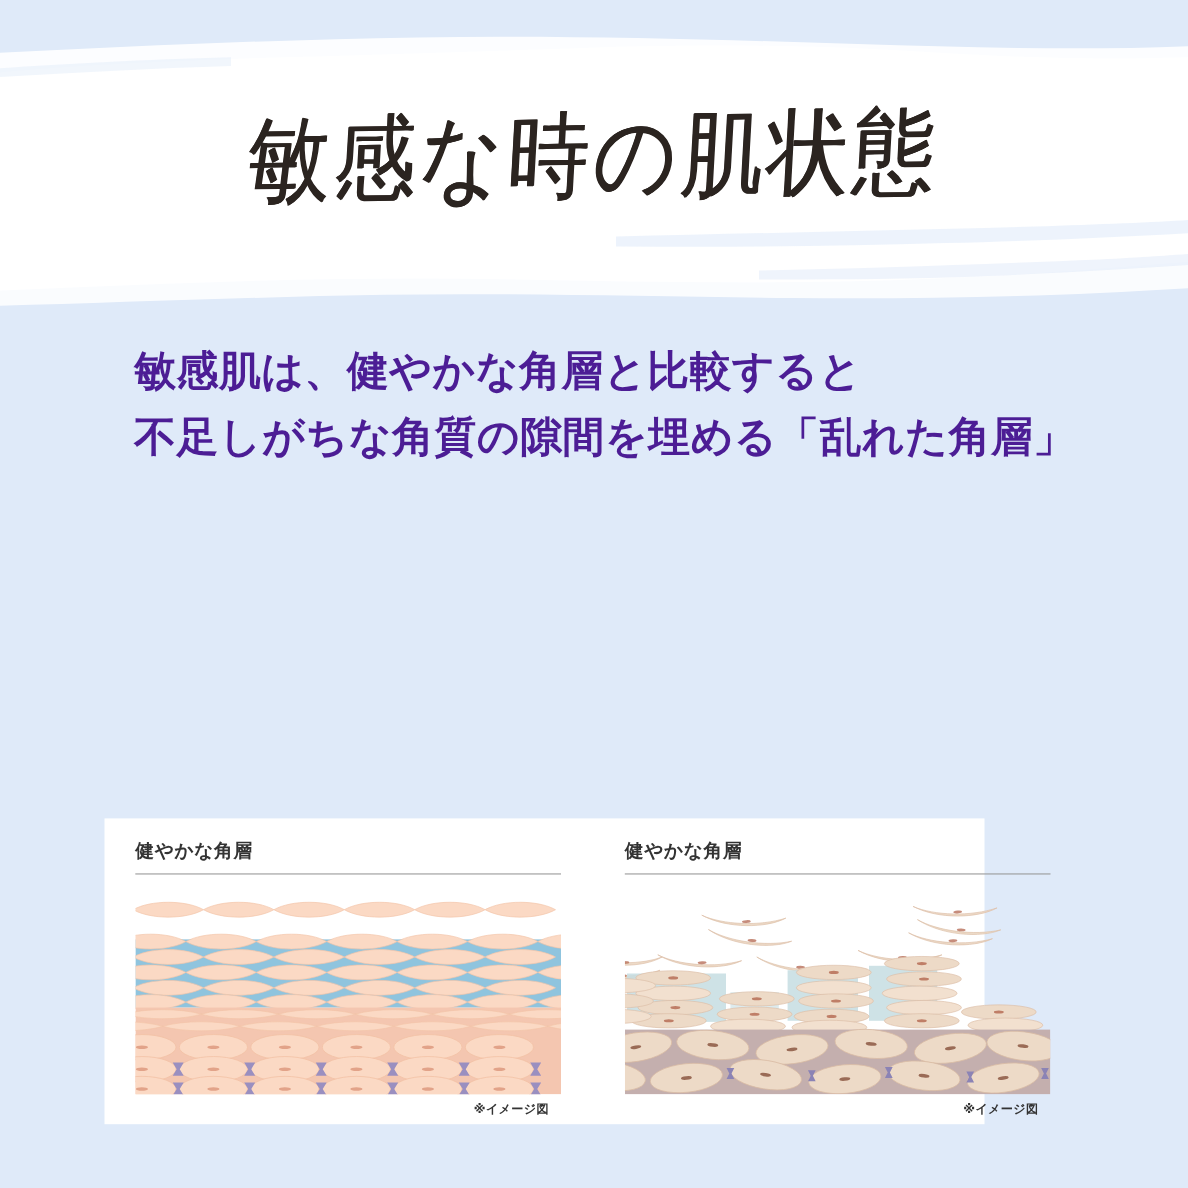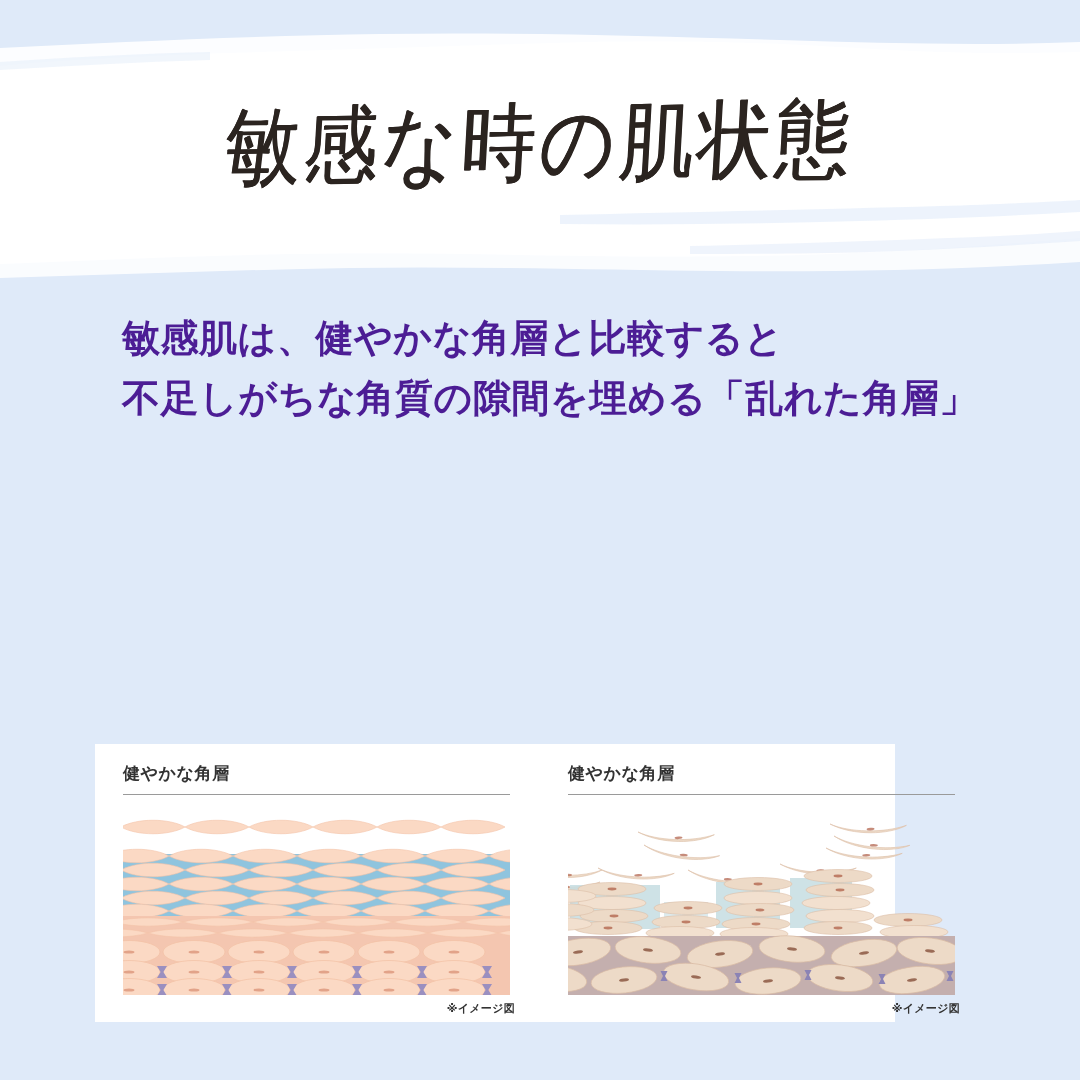--- a/index.html
+++ b/index.html
@@ -101,21 +101,21 @@
   .panel-rule {
     position: absolute;
     left: 28px;
     top: 50px;
     width: 387px;
     height: 1px;
     background: #9a9a9a;
   }
   .panel-caption {
     position: absolute;
-    right: 25px;
+    right: 41px;
     bottom: 6px;
     font-size: 11px;
     color: #333333;
     letter-spacing: 0.3px;
     white-space: nowrap;
     margin-left: 28px;
   }
   .diagram {
     position: absolute;
     left: 28px;

